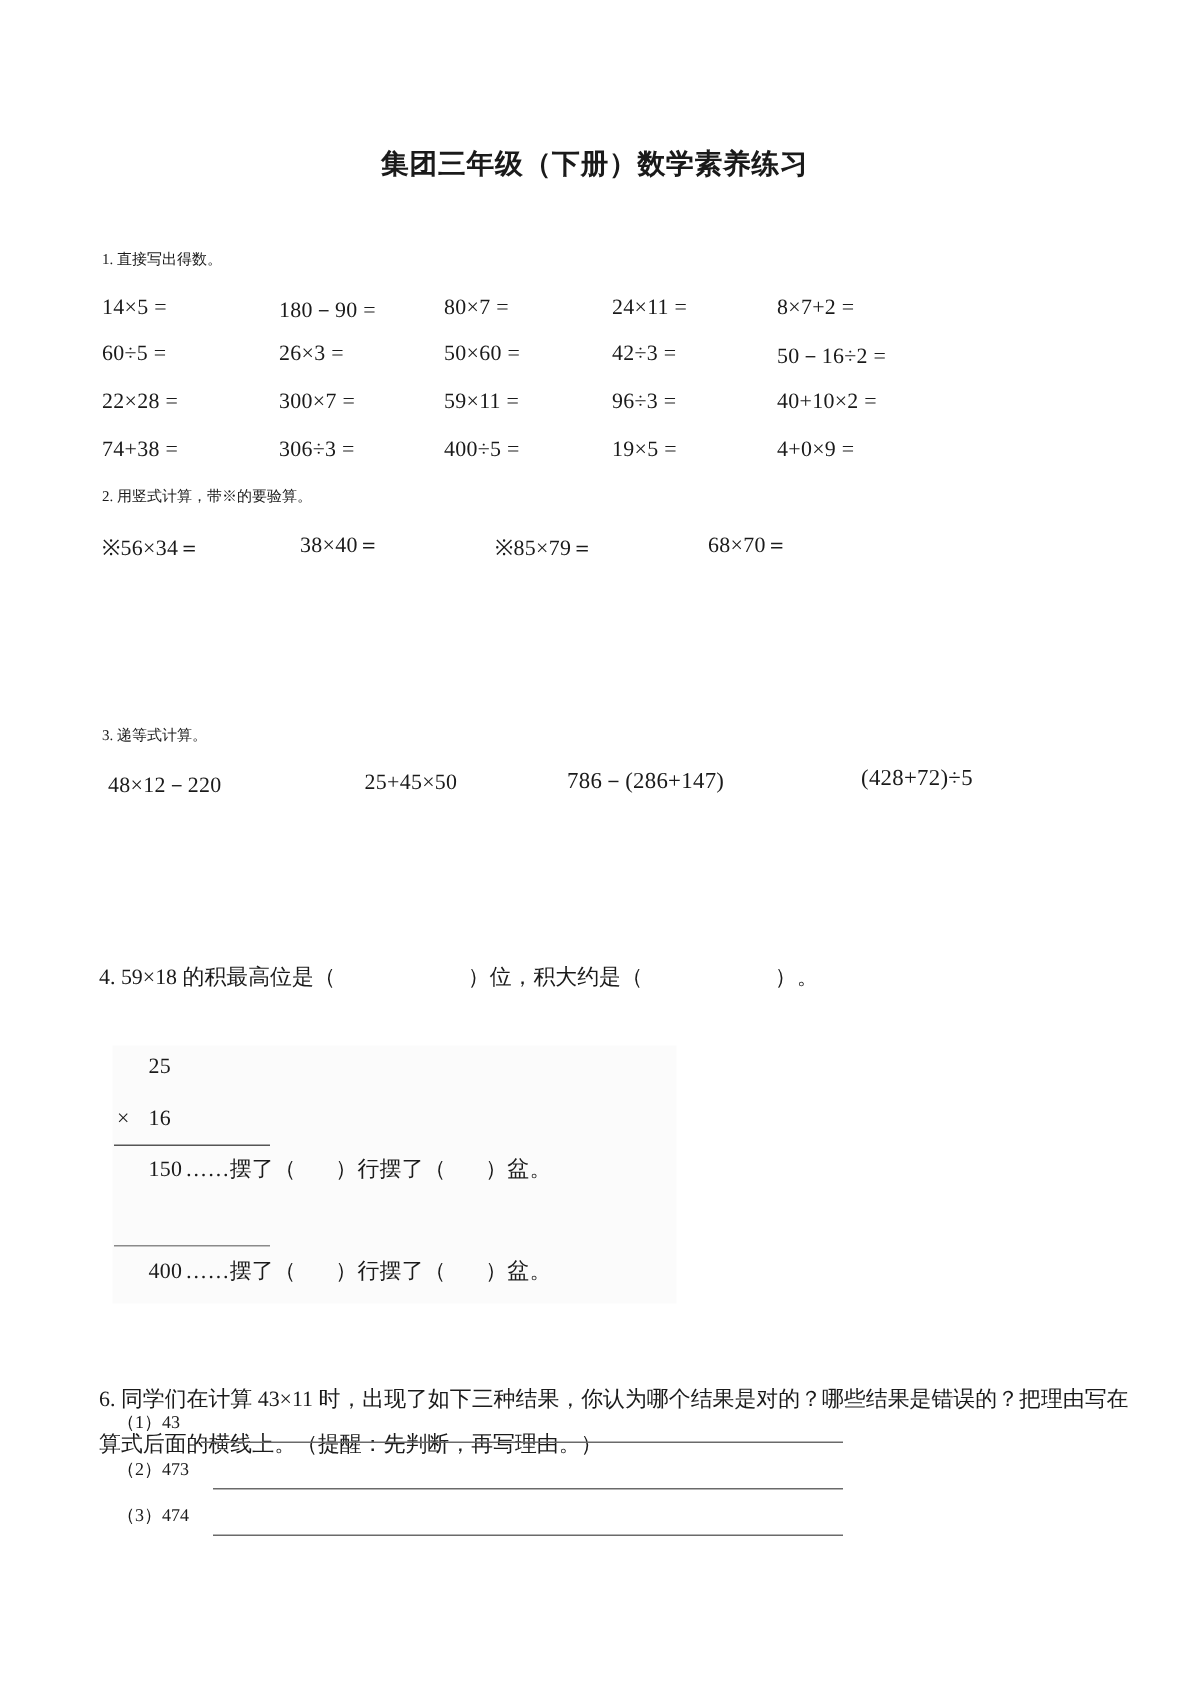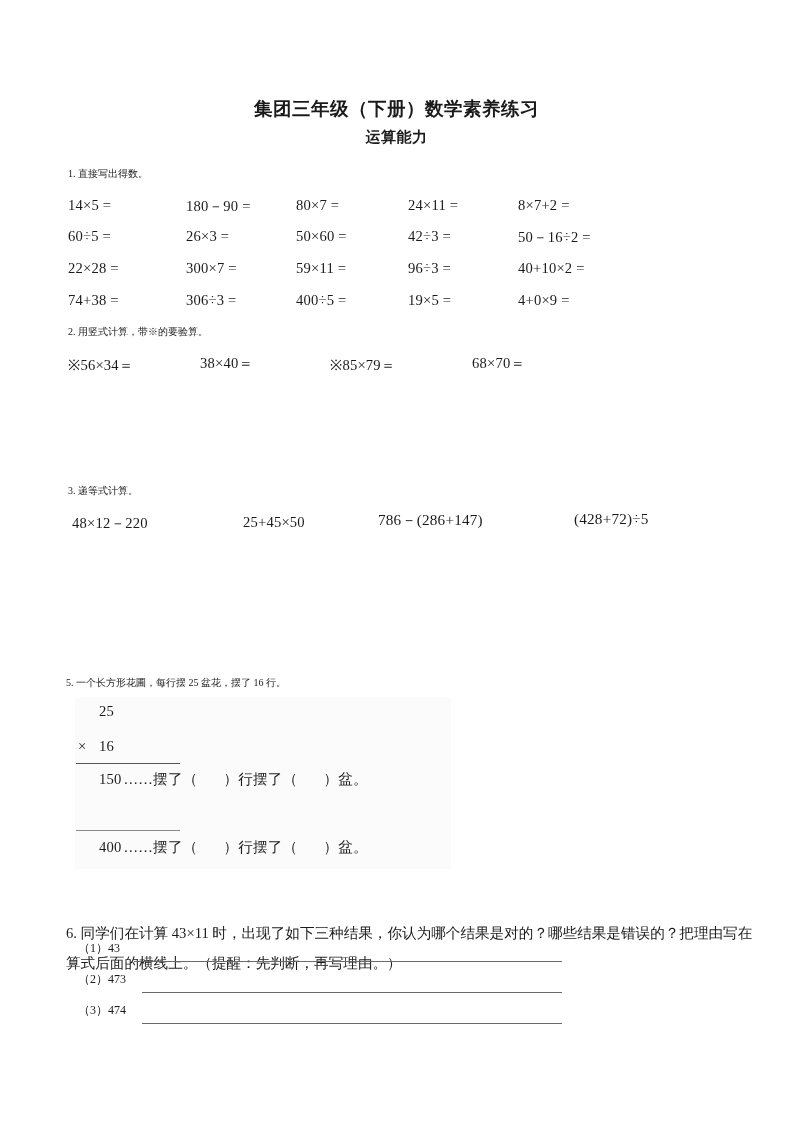--- a/index.html
+++ b/index.html
@@ -117,21 +117,20 @@
     height: 1px;
     background: #6a6a6a;
   }
 </style>
 </head>
 <body>
 
 <div class="page">
 
   <div class="doc-title">集团三年级（下册）数学素养练习</div>
-  <div class="doc-subtitle">运算能力</div>
 
   <div class="q-head" style="left:68px; top:167px;">1. 直接写出得数。</div>
 
   <div class="expr" style="left:68px;  top:197px;">14×5 =</div>
   <div class="expr" style="left:186px; top:197px;">180－90 =</div>
   <div class="expr" style="left:296px; top:197px;">80×7 =</div>
   <div class="expr" style="left:408px; top:197px;">24×11 =</div>
   <div class="expr" style="left:518px; top:197px;">8×7+2 =</div>
 
   <div class="expr" style="left:68px;  top:228px;">60÷5 =</div>
@@ -159,22 +158,24 @@
   <div class="expr" style="left:330px; top:354px;">※85×79＝</div>
   <div class="expr" style="left:472px; top:354px;">68×70＝</div>
 
   <div class="q-head" style="left:68px; top:484px;">3. 递等式计算。</div>
 
   <div class="expr" style="left:72px;  top:514px;">48×12－220</div>
   <div class="expr" style="left:243px; top:514px;">25+45×50</div>
   <div class="expr" style="left:378px; top:510px; font-size:15.2px;">786－(286+147)</div>
   <div class="expr" style="left:574px; top:510px; font-size:15.2px;">(428+72)÷5</div>
 
-
-  <div class="q-head" style="left:66px; top:676px;">5. 一个长方形花圃，每行摆 25 盆花，摆了 16 行。</div>
+  <div class="para" style="left:66px; top:637px;">
+    <span>4. 59×18 的积最高位是（</span><span class="blank-paren" style="width:88px;"></span><span>）位，积大约是（</span><span class="blank-paren" style="width:88px;"></span><span>）。</span>
+  </div>
+
 
   <div class="vmult-bg" style="left:75px; top:697px; width:376px; height:172px;"></div>
 
   <div class="vm-row" style="left:99px; top:703px;">
     <span class="vm-digits">2</span><span class="vm-digits">5</span>
   </div>
 
   <div class="vm-times" style="left:78px; top:738px;">×</div>
   <div class="vm-row" style="left:99px; top:738px;">
     <span class="vm-digits">1</span><span class="vm-digits">6</span>

